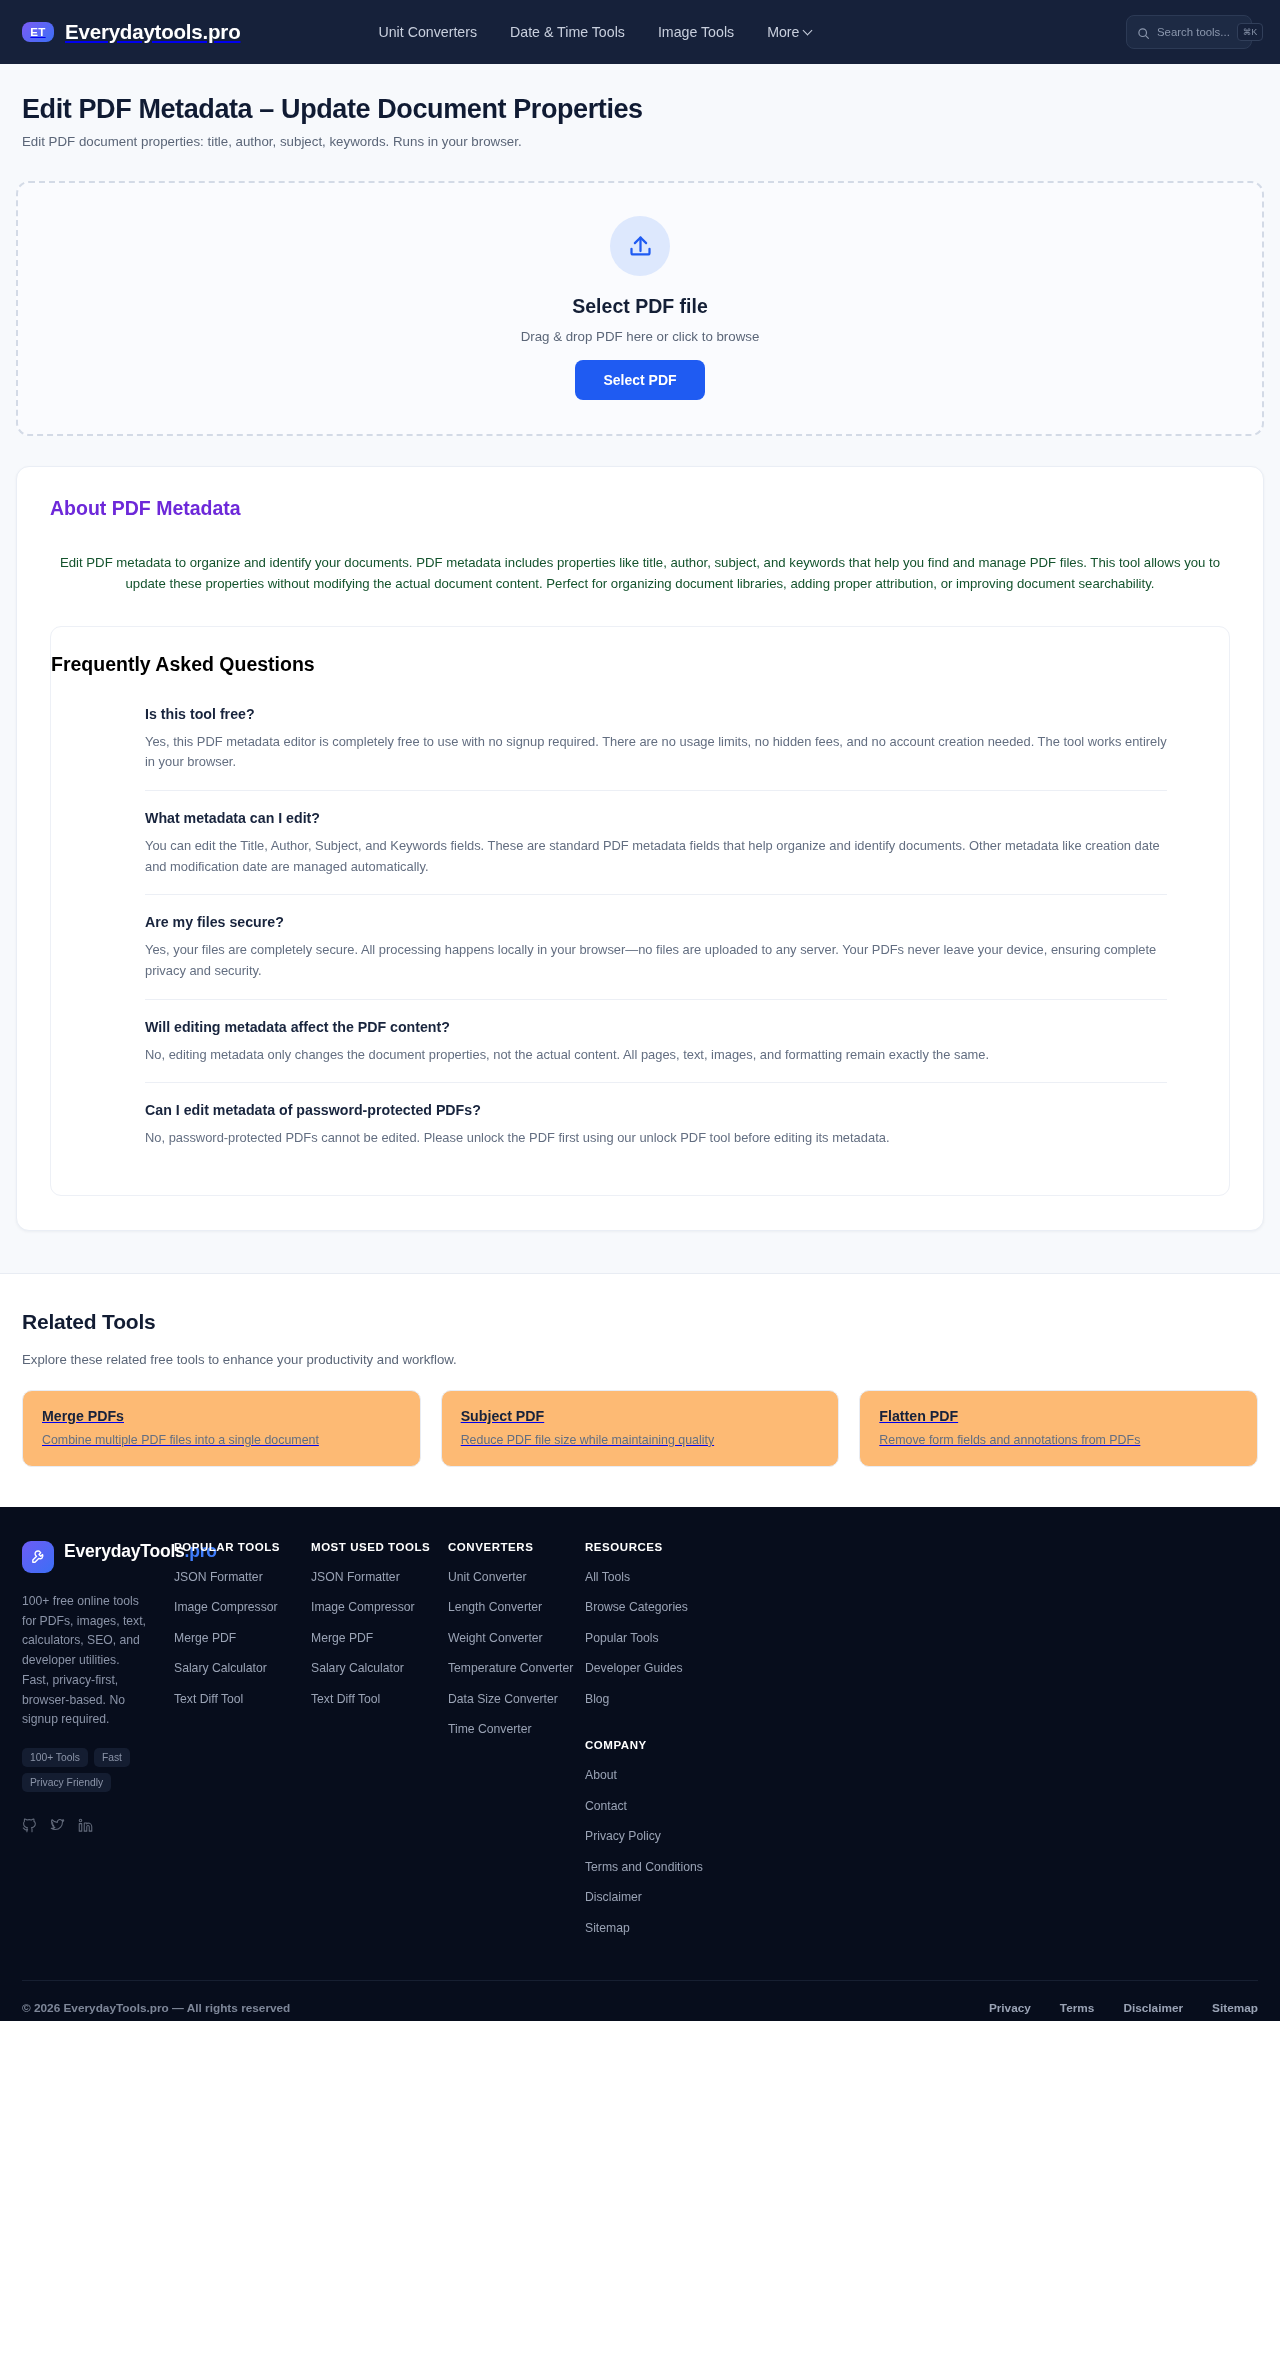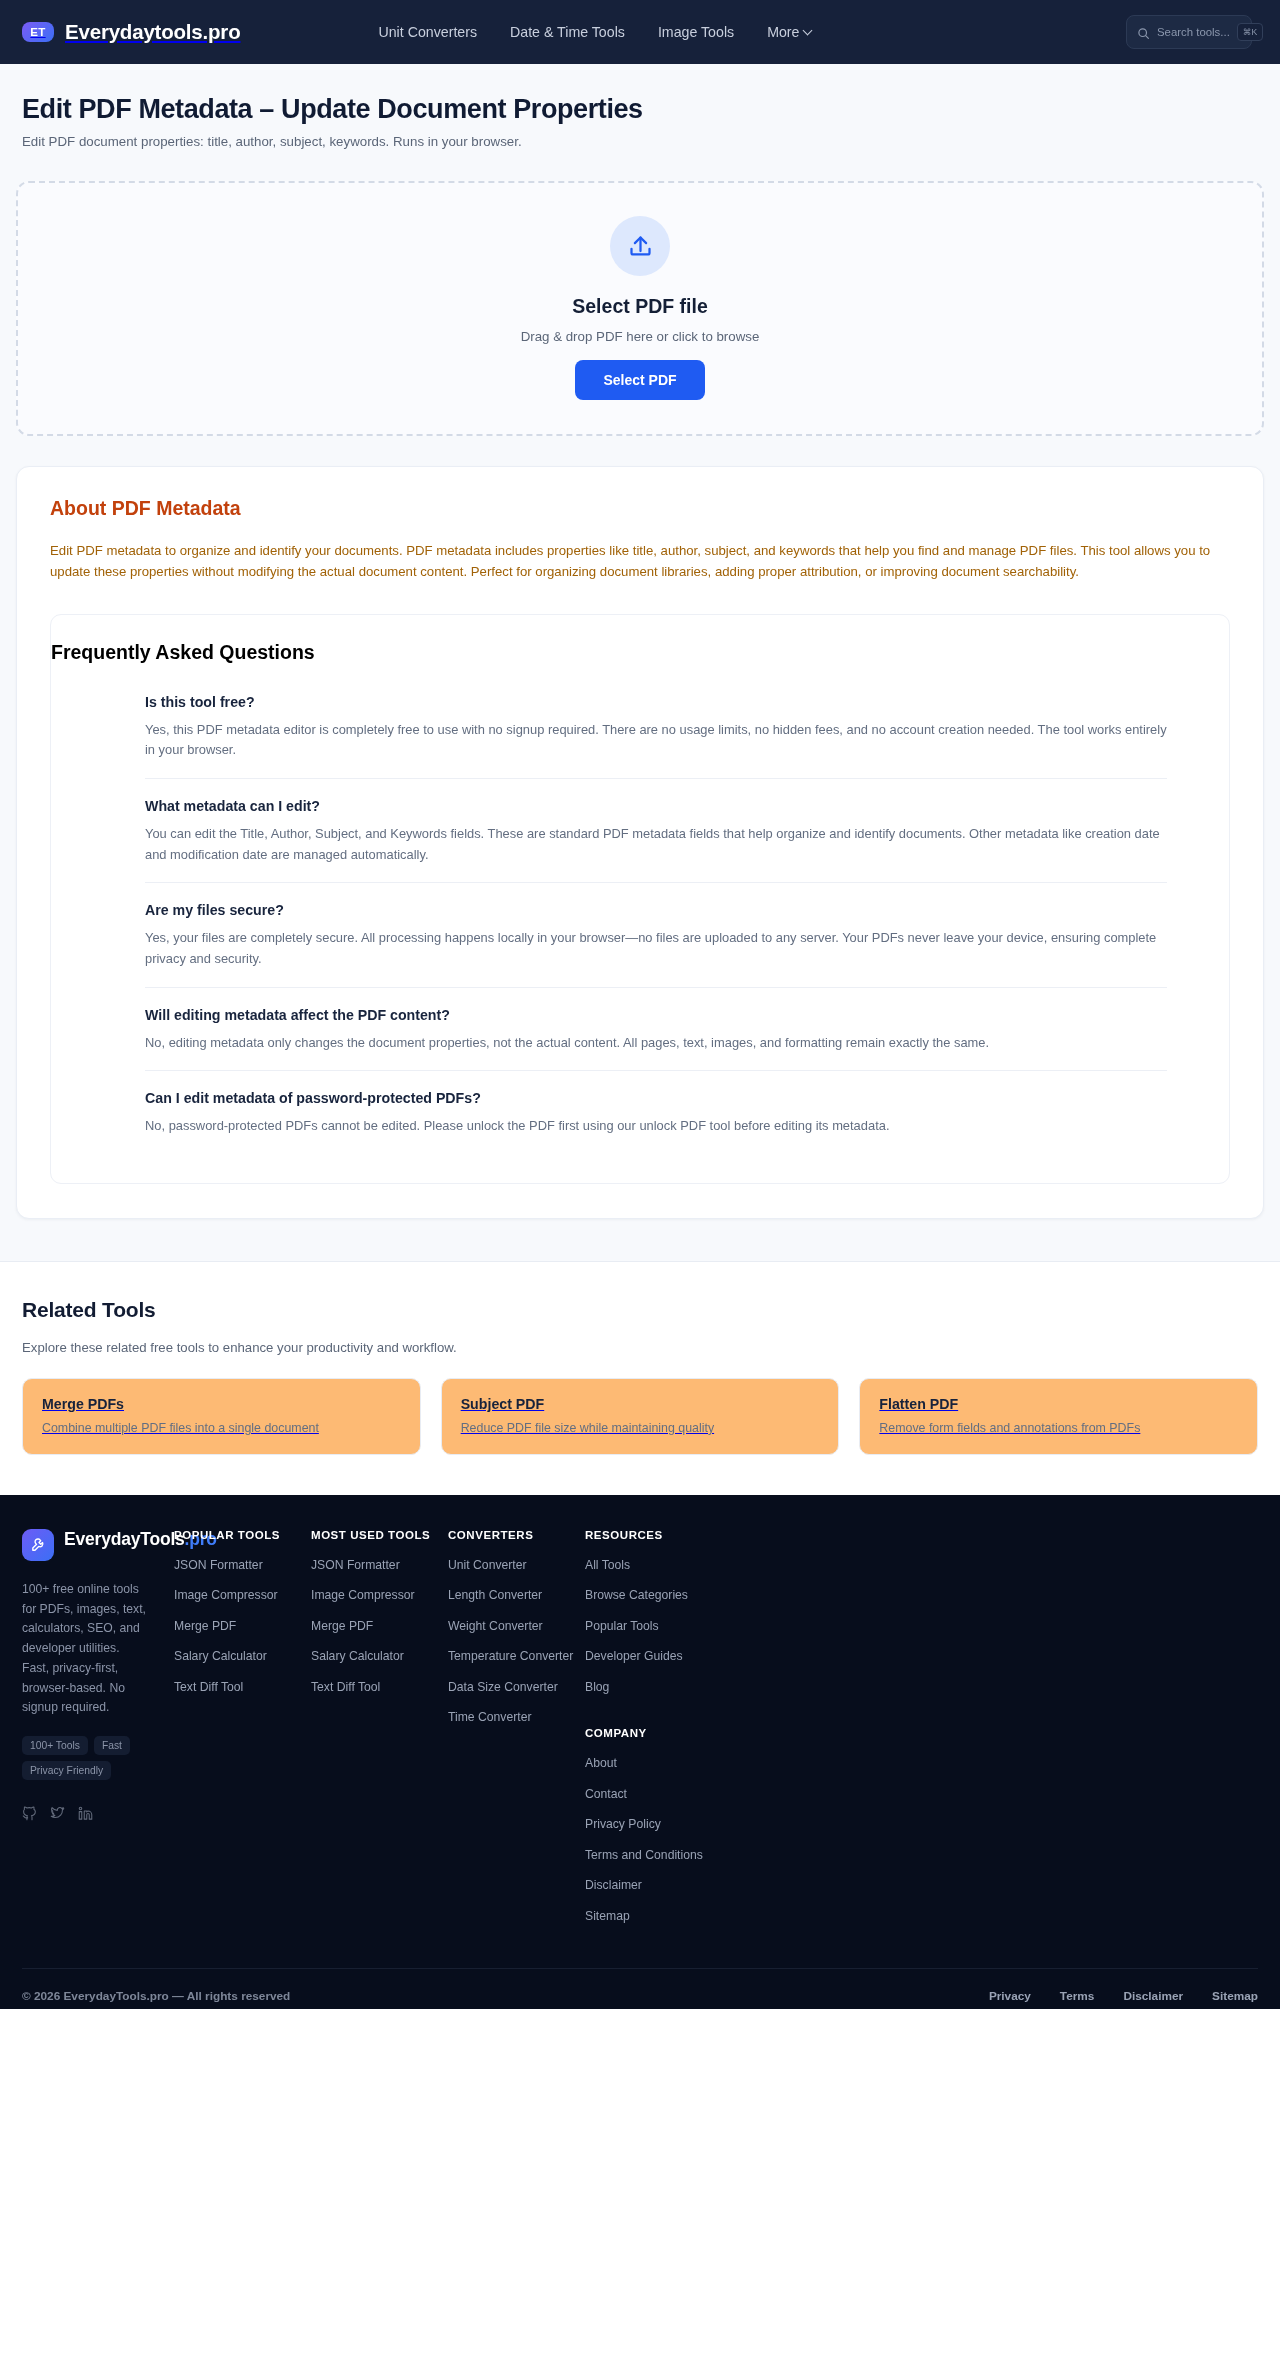--- a/index.html
+++ b/index.html
@@ -92,24 +92,24 @@
 
   
   .about-card {
     margin: 30px 16px 0 16px;
     background: #ffffff;
     border: 1px solid #eaeef5;
     border-radius: 13px;
     box-shadow: 0 1px 3px rgba(20,30,60,.05);
     padding: 30px 33px 34px 33px;
   }
-  .about-title { font-size: 19.5px; font-weight: bold; color: #c2410c; }
+  .about-title { font-size: 19.5px; font-weight: bold; color: #6d28d9; }
   .about-text {
-    margin-top: 20px;
-    font-size: 13.2px; line-height: 1.62; color: #a16207;
+    margin-top: 32px;
+    font-size: 13.2px; line-height: 1.62; color: #14532d; text-align: center;
   }
 
   
   .faq-box {
     margin-top: 31px;
     border: 1px solid #edf0f6;
     border-radius: 11px;
     padding: 26px 0 29px 0;
     background: #fff;
   }

